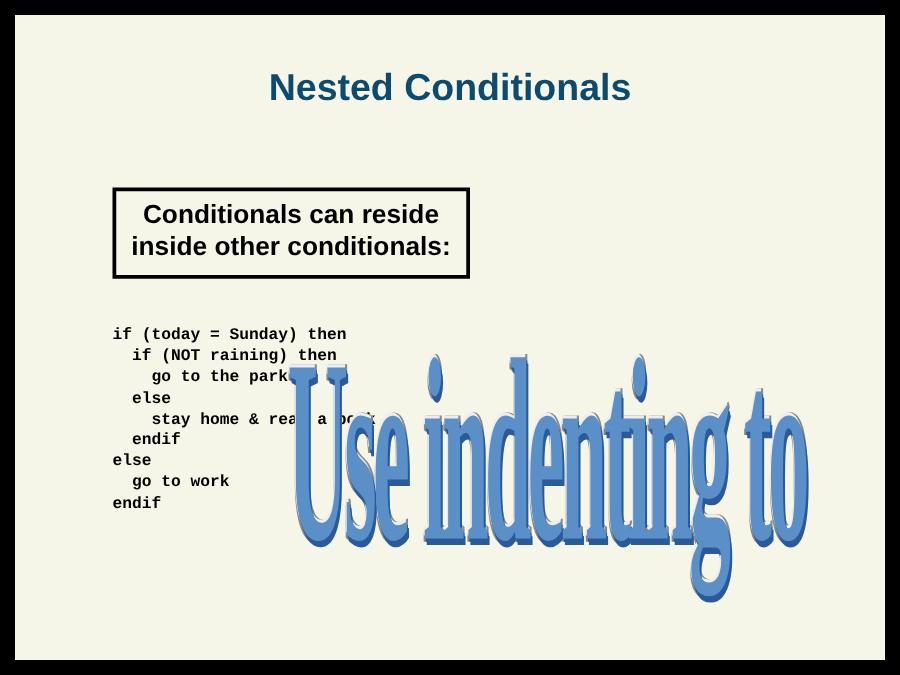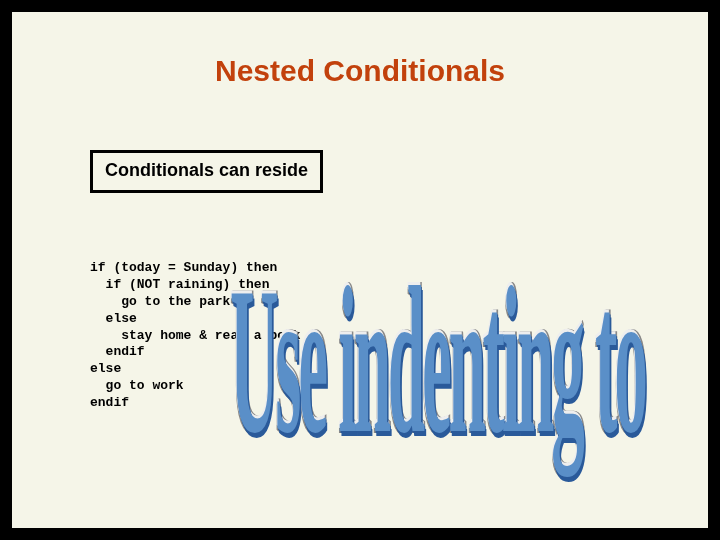--- a/index.html
+++ b/index.html
@@ -16,30 +16,30 @@
     width: 100%;
     height: 100%;
     background: #f5f5e8;
     position: relative;
     padding-top: 42px;
   }
   .title {
     text-align: center;
     font-size: 30px;
     font-weight: bold;
-    color: #c2410c;
+    color: #0c4a6e;
     font-family: Arial, Helvetica, sans-serif;
   }
   .statement-box {
     position: absolute;
     left: 78px;
     top: 138px;
     border: 3px solid #000;
     padding: 6px 12px 8px 12px;
-    font-size: 18px;
+    font-size: 21px;
     font-weight: bold;
     color: #000;
     line-height: 1.25;
     font-family: Arial, Helvetica, sans-serif;
     background: #f5f5e8;
     text-align: center;
   }
   .code-block {
     position: absolute;
     left: 78px;
@@ -73,20 +73,21 @@
   }
 </style>
 </head>
 <body>
 
 <div class="slide">
   <h1 class="title">Nested Conditionals</h1>
 
   <div class="statement-box">
     <div>Conditionals can reside</div>
+    <div>inside other conditionals:</div>
   </div>
 
   <div class="code-block">if (today = Sunday) then
   if (NOT raining) then
     go to the park
   else
     stay home &amp; read a book
   endif
 else
   go to work

